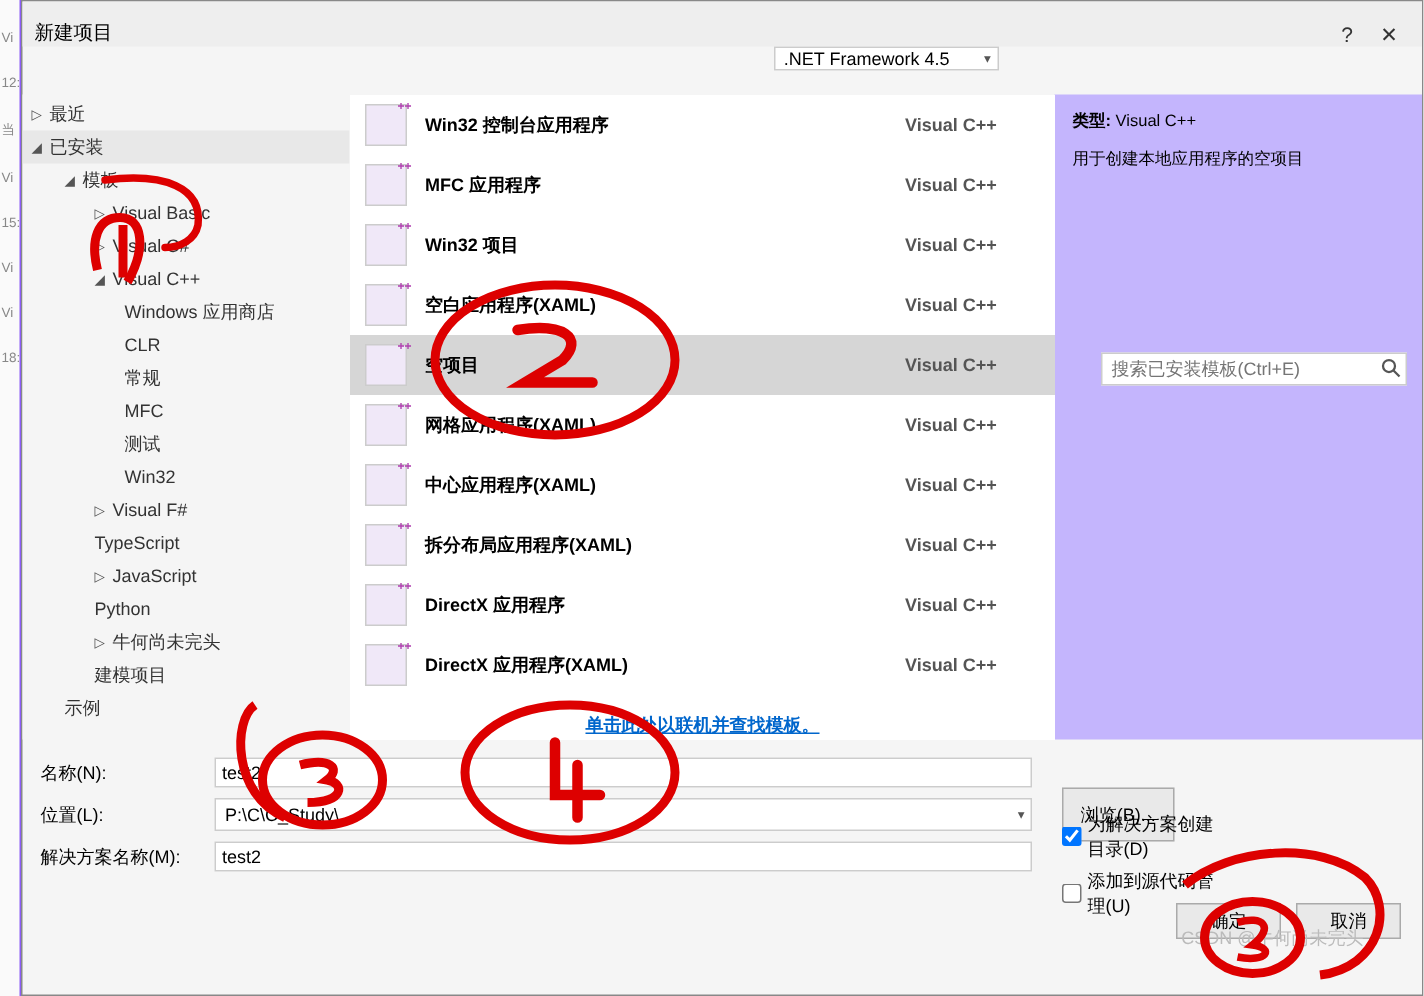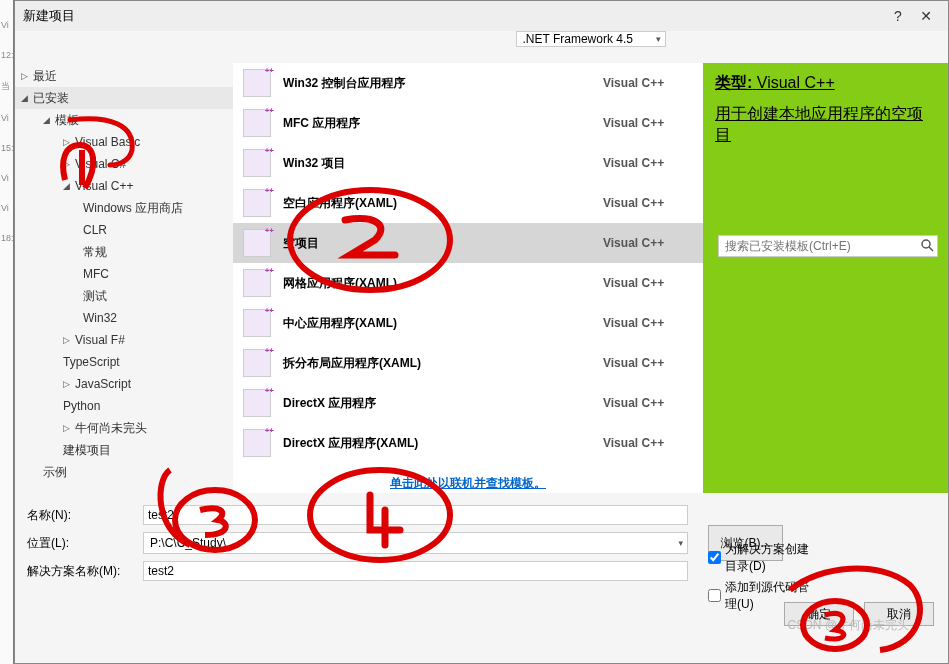--- a/index.html
+++ b/index.html
@@ -1,51 +1,51 @@
 <!DOCTYPE html>
 <html><head>
 <meta charset="utf-8">
 <style>
 * { box-sizing: border-box; margin: 0; padding: 0; font-family: "Microsoft YaHei", "Segoe UI", sans-serif; }
 body { background: #f0f0f0; width: 949px; height: 664px; position: relative; overflow: hidden; }
 .strip { position: absolute; left: 0; top: 0; width: 14px; height: 664px; background: #fafafa; border-right: 1px solid #8b5cf6; font-size: 9px; color: #888; overflow: hidden; }
 .strip div { margin: 20px 0 8px 1px; }
 .dialog { position: absolute; left: 14px; top: 0; width: 935px; height: 664px; background: #f5f5f5; border: 1px solid #888; }
-.titlebar { height: 30px; background: #eee; display: flex; align-items: center; padding: 0 8px; font-size: 13px; }
+.titlebar { height: 30px; background: #eee; display: flex; align-items: flex-end; padding: 0 8px; font-size: 13px; }
 .titlebar .title { flex: 1; }
 .titlebar .btn { width: 28px; text-align: center; font-size: 14px; color: #333; cursor: pointer; }
 .toolbar-row { height: 32px; display: flex; align-items: center; padding: 0 10px; gap: 24px; font-size: 12px; flex-direction: column; }
 .combo { border: 1px solid #ccc; background: #fff; height: 22px; display: flex; align-items: center; padding: 0 6px; font-size: 12px; position: relative; }
 .combo::after { content: "▾"; position: absolute; right: 4px; font-size: 9px; color: #555; }
 .fw-combo { width: 150px; margin-left: 218px; }
 .sort-label { font-size: 12px; }
 .sort-combo { width: 150px; }
 .view-btn { width: 20px; height: 20px; border: 1px solid transparent; display: flex; align-items: center; justify-content: center; cursor: pointer; }
 .view-btn.active { border-color: #007acc; }
-.searchbox { margin-left: auto; width: 220px; position: relative; }
+.searchbox { margin-left: auto; width: 204px; position: relative; }
 .searchbox input { width: 100%; height: 22px; border: 1px solid #ccc; padding: 0 22px 0 6px; font-size: 12px; }
 .search-icon { position: absolute; right: 4px; top: 3px; color: #555; }
 .body { display: flex; height: 430px; }
 .sidebar { width: 218px; background: #f5f5f5; overflow-y: auto; font-size: 12px; padding-top: 2px; }
 .tree-item { display: flex; align-items: center; height: 22px; padding-left: 6px; cursor: pointer; color: #333; }
 .tree-item.section { background: #e8e8e8; font-weight: normal; }
 .arrow { width: 12px; font-size: 9px; color: #555; }
 .indent-1 { padding-left: 28px; }
 .indent-2 { padding-left: 48px; }
 .indent-3 { padding-left: 68px; }
 .center { flex: 1; background: #fff; overflow-y: auto; position: relative; font-weight: bold; }
 .tpl { display: flex; align-items: center; height: 40px; padding: 0 10px; cursor: pointer; font-size: 12px; }
 .tpl.selected { background: #d6d6d6; }
 .tpl-icon { width: 28px; height: 28px; background: #f0e8f8; border: 1px solid #ccc; position: relative; margin-right: 12px; }
 .tpl-icon::before { content: "++"; position: absolute; top: -4px; right: -4px; font-size: 8px; color: #b040b0; font-weight: bold; }
 .tpl-name { flex: 1; }
 .tpl-lang { width: 90px; text-align: left; color: #555; }
 .online-link { text-align: center; padding: 12px; font-size: 12px; }
 .online-link a { color: #0066cc; text-decoration: underline; }
-.rightpane { width: 245px; background: #84cc16; padding: 10px 12px; font-size: 16px; text-decoration: underline; }
+.rightpane { width: 245px; background: #c4b5fd; padding: 10px 12px; font-size: 11px; }
 .rightpane .row { margin-bottom: 10px; }
 .type-label { font-weight: bold; }
 .bottom { padding: 8px 12px; font-size: 12px; }
 .form-row { display: flex; align-items: center; height: 28px; gap: 8px; }
 .form-row label { width: 108px; }
 .form-row input.text { flex: 1; max-width: 545px; height: 20px; border: 1px solid #ccc; padding: 0 4px; font-size: 12px; }
 .browse-btn { width: 75px; height: 36px; background: #e9e9e9; border: 1px solid #aaa; font-size: 12px; cursor: pointer; margin-left: 12px; }
 .chk-col { margin-left: 12px; display: flex; flex-direction: column; gap: 4px; margin-top: 11px; }
 .chk-row { display: flex; align-items: center; gap: 4px; font-size: 12px; }
 .footer { display: flex; justify-content: flex-end; align-items: center; height: 42px; padding: 0 14px; gap: 10px; }

